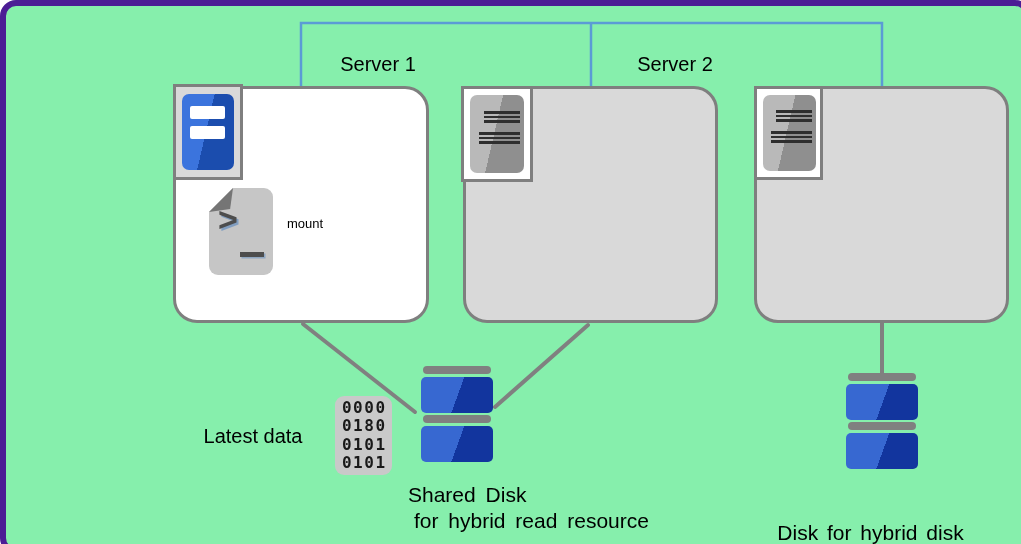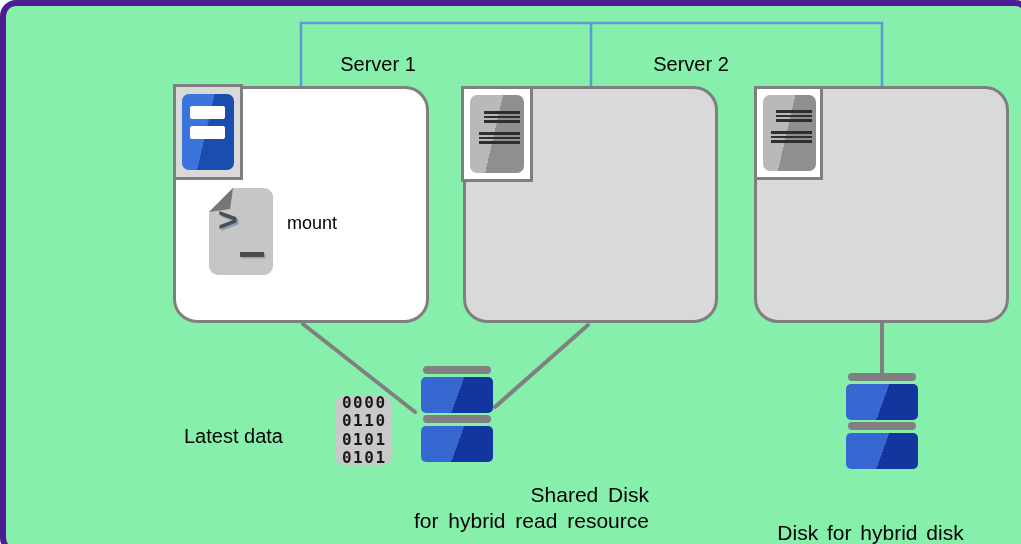--- a/index.html
+++ b/index.html
@@ -58,64 +58,64 @@
   .term-gt{
     position:absolute;left:9px;top:14px;font-weight:bold;font-size:34px;line-height:34px;
     color:#4d4d4d;text-shadow:2px 2px 0 rgba(74,126,187,.55);
   }
   .term-underscore{
     position:absolute;left:31px;top:64px;width:24px;height:4.5px;background:#4d4d4d;
     box-shadow:1.5px 1.5px 0 rgba(74,126,187,.45);
   }
 
   .mount-note{
-    position:absolute;left:281px;top:205px;font-size:18px;line-height:25px;z-index:3;
+    position:absolute;left:281px;top:205px;font-size:13px;line-height:25px;z-index:3;
     white-space:nowrap;
   }
 
   
   .binary-chip{
-    position:absolute;left:329px;top:390px;width:57px;height:69px;background:#c9c9c9;
+    position:absolute;left:329px;top:390px;width:57px;height:79px;background:#c9c9c9;
     border-radius:9px;display:flex;flex-direction:column;justify-content:center;
     align-items:center;z-index:3;
   }
   .binary-chip .row{
     font-family:"DejaVu Sans Mono",monospace;font-weight:bold;font-size:16px;
     line-height:18.5px;letter-spacing:1.5px;color:#191919;padding-left:1.5px;
   }
 
   .latest-data-label{
-    position:absolute;left:178px;top:419px;width:138px;text-align:left;
+    position:absolute;left:178px;top:419px;width:138px;text-align:center;
     font-size:20px;white-space:nowrap;
   }
 
   
   .disk{position:absolute;width:72px;display:flex;flex-direction:column;gap:2.5px;z-index:3;}
   .disk .cap{height:8px;background:#808080;border-radius:4px;margin:0 2px;}
   .disk .platter{height:36px;border-radius:5px;background:linear-gradient(110deg,#3768d1 51%,#12359e 51%);}
 
-  .disk-label{font-size:21px;line-height:26px;position:absolute;z-index:3;text-align:right;}
+  .disk-label{font-size:21px;line-height:26px;position:absolute;z-index:3;}
   .shared-disk-label{left:402px;top:476px;word-spacing:4px;white-space:nowrap;}
   .shared-disk-label .l2{padding-left:6px;}
   .hybrid-disk-label{left:762px;top:474px;width:205px;text-align:center;word-spacing:3px;margin-top:40px;}
 </style>
 </head>
 <body>
 
 <div class="canvas">
 
   <svg class="overlay">
     <path d="M295,80 L295,17 L876,17 L876,80 M585,17 L585,80" fill="none" stroke-width="2.5" stroke="#5b9bd5"></path>
     <path d="M297,318 L409,406" fill="none" stroke-width="4" stroke-linecap="round" stroke="#808080"></path>
     <path d="M582,319 L489,401" fill="none" stroke-width="4" stroke-linecap="round" stroke="#808080"></path>
     <path d="M876,317 L876,369" fill="none" stroke-width="4" stroke-linecap="round" stroke="#808080"></path>
   </svg>
 
   <div class="server-label" style="left:297px;">Server 1</div>
-  <div class="server-label" style="left:610px;">Server 2</div>
+  <div class="server-label" style="left:594px;">Server 2</div>
 
   <div class="server-box active" style="left:167px;"></div>
   <div class="server-box" style="left:457px;"></div>
   <div class="server-box" style="left:748px;"></div>
 
   <div class="icon-box active-bg" style="left:167px;top:78px;width:70px;height:96px;">
     <div class="tower tower-blue">
       <div class="bar" style="top:12px;"></div>
       <div class="bar" style="top:32px;"></div>
     </div>
@@ -158,21 +158,21 @@
     <div class="term-underscore"></div>
   </div>
 
   <div class="mount-note">
     <div>mount</div>
   </div>
 
   <div class="latest-data-label">Latest data</div>
   <div class="binary-chip">
     <div class="row">0000</div>
-    <div class="row">0110</div>
+    <div class="row">0180</div>
     <div class="row">0101</div>
     <div class="row">0101</div>
   </div>
 
   <div class="disk" style="left:415px;top:360px;">
     <div class="cap"></div>
     <div class="platter"></div>
     <div class="cap"></div>
     <div class="platter"></div>
   </div>

